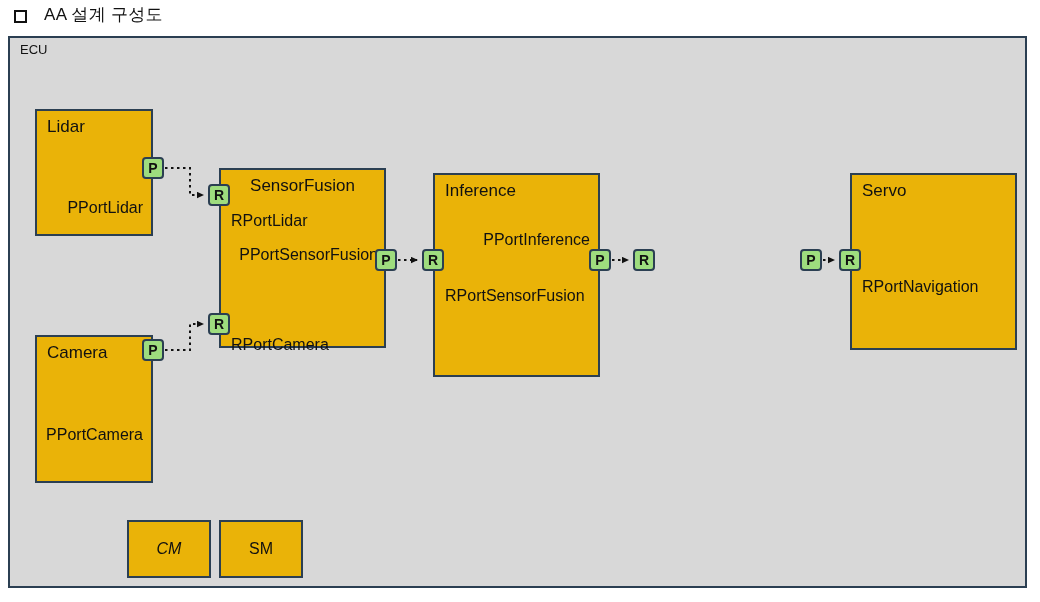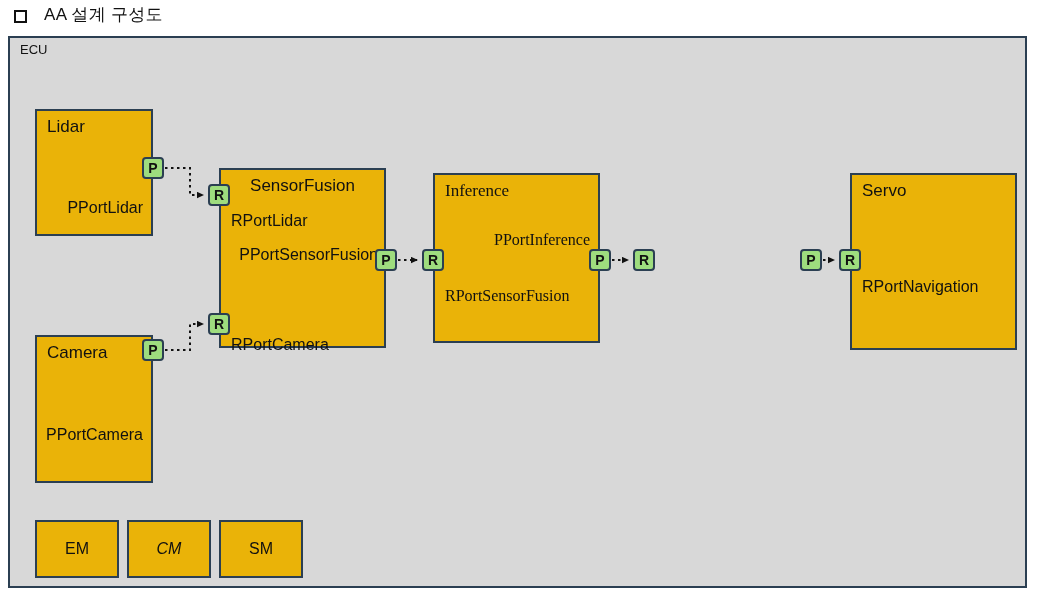--- a/index.html
+++ b/index.html
@@ -67,21 +67,21 @@
   <div class="blk" style="left:209px;top:130px;width:167px;height:180px;text-decoration:underline;">
     <div class="blk-title tc">SensorFusion</div>
     <div class="plabel l" style="left:10px;top:42px;">RPortLidar</div>
     <div class="plabel l" style="left:10px;top:166px;">RPortCamera</div>
     <div class="plabel r" style="right:6px;top:76px;">PPortSensorFusion</div>
   </div>
   <div class="port" style="left:198px;top:146px;">R</div>
   <div class="port" style="left:198px;top:275px;">R</div>
   <div class="port" style="left:365px;top:211px;">P</div>
 
-  <div class="blk" style="left:423px;top:135px;width:167px;height:170px;font-family:Liberation Serif, serif;">
+  <div class="blk" style="left:423px;top:135px;width:167px;height:204px;">
     <div class="blk-title tl">Inference</div>
     <div class="plabel l" style="left:10px;top:112px;">RPortSensorFusion</div>
     <div class="plabel r" style="right:8px;top:56px;">PPortInference</div>
   </div>
   <div class="port" style="left:412px;top:211px;">R</div>
   <div class="port" style="left:579px;top:211px;">P</div>
 
   <div class="port" style="left:623px;top:211px;">R</div>
   <div class="port" style="left:790px;top:211px;">P</div>
 
@@ -102,23 +102,20 @@
 
     <path d="M155,312 L180,312 L180,286 L193,286" fill="none" stroke="#111111" stroke-width="2" stroke-dasharray="2.5,3.5" marker-end="url(#ah)"></path>
 
     <path d="M388,222 L407,222" fill="none" stroke="#111111" stroke-width="2" stroke-dasharray="2.5,3.5" marker-end="url(#ah)"></path>
 
     <path d="M602,222 L618,222" fill="none" stroke="#111111" stroke-width="2" stroke-dasharray="2.5,3.5" marker-end="url(#ah)"></path>
 
     <path d="M813,222 L824,222" fill="none" stroke="#111111" stroke-width="2" stroke-dasharray="2.5,3.5" marker-end="url(#ah)"></path>
   </svg>
 
-  <div class="blk" style="left:25px;top:482px;width:84px;height:58px;">
-    <div class="sm-label">EM</div>
-  </div>
   <div class="blk" style="left:117px;top:482px;width:84px;height:58px;font-style:italic;">
     <div class="sm-label">CM</div>
   </div>
   <div class="blk" style="left:209px;top:482px;width:84px;height:58px;">
     <div class="sm-label">SM</div>
   </div>
 
 </div>
 
 </body></html>

